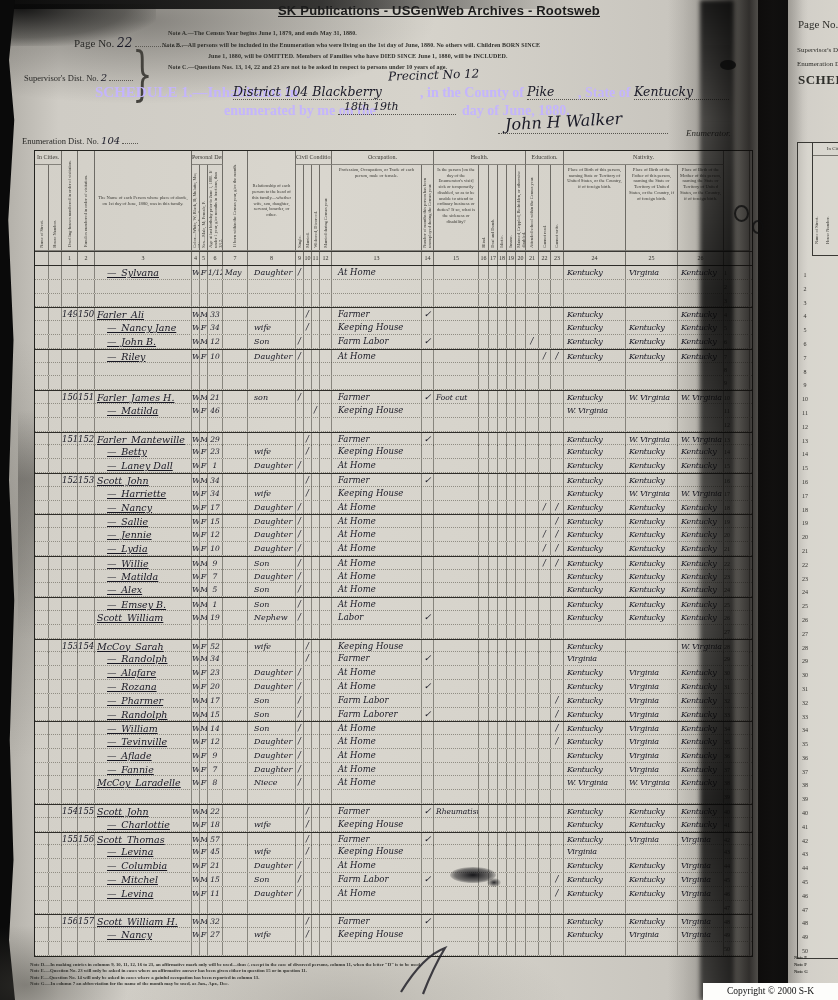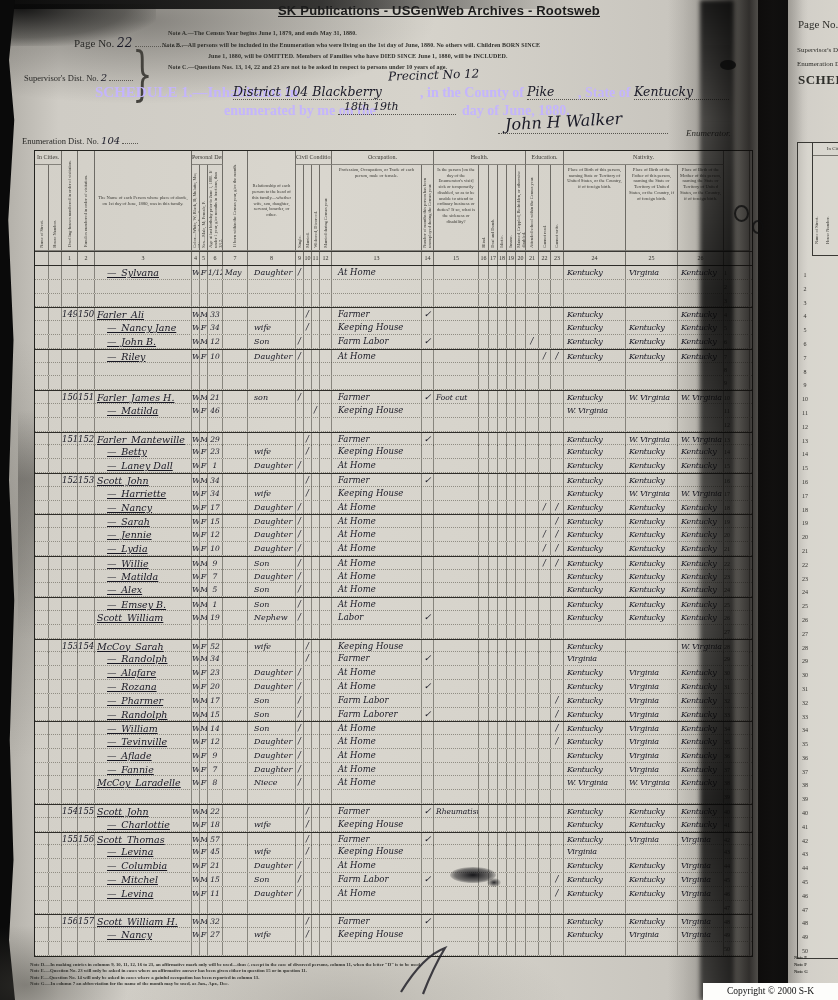--- a/index.html
+++ b/index.html
@@ -1127,21 +1127,21 @@
           <span class="hwc c-nat">Kentucky</span>
         </div>
         <div class="tc"><span class="c-num">18</span></div>
       </div>
       <div class="trow hr">
         <div class="tc"></div>
         <div class="tc"></div>
         <div class="tc"></div>
         <div class="tc"></div>
         <div class="tc c-dash ovr">
-          <span class="hwc c-name">— Sarah</span>
+          <span class="hwc c-name">— Sallie</span>
         </div>
         <div class="tc">
           <span class="hwc c-cx">W</span>
         </div>
         <div class="tc">
           <span class="hwc c-cx">F</span>
         </div>
         <div class="tc">
           <span class="hwc c-age">15</span>
         </div>

